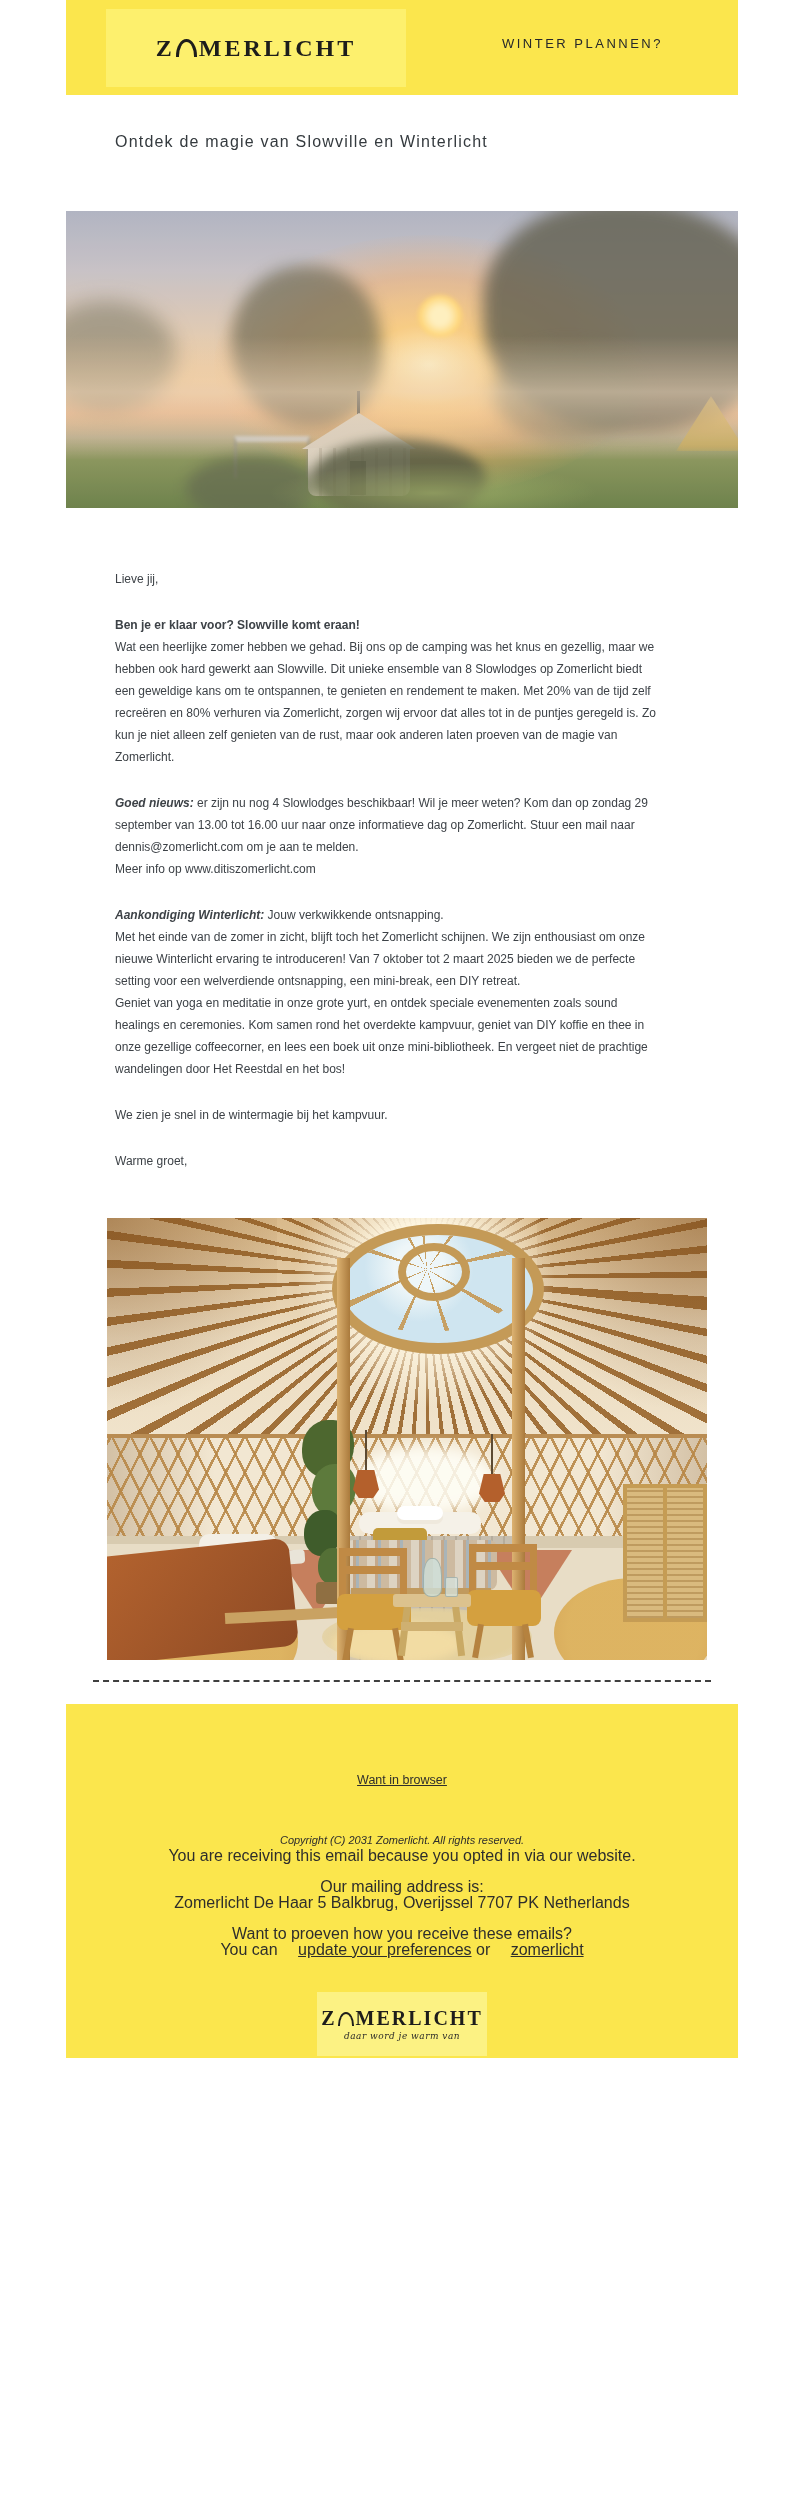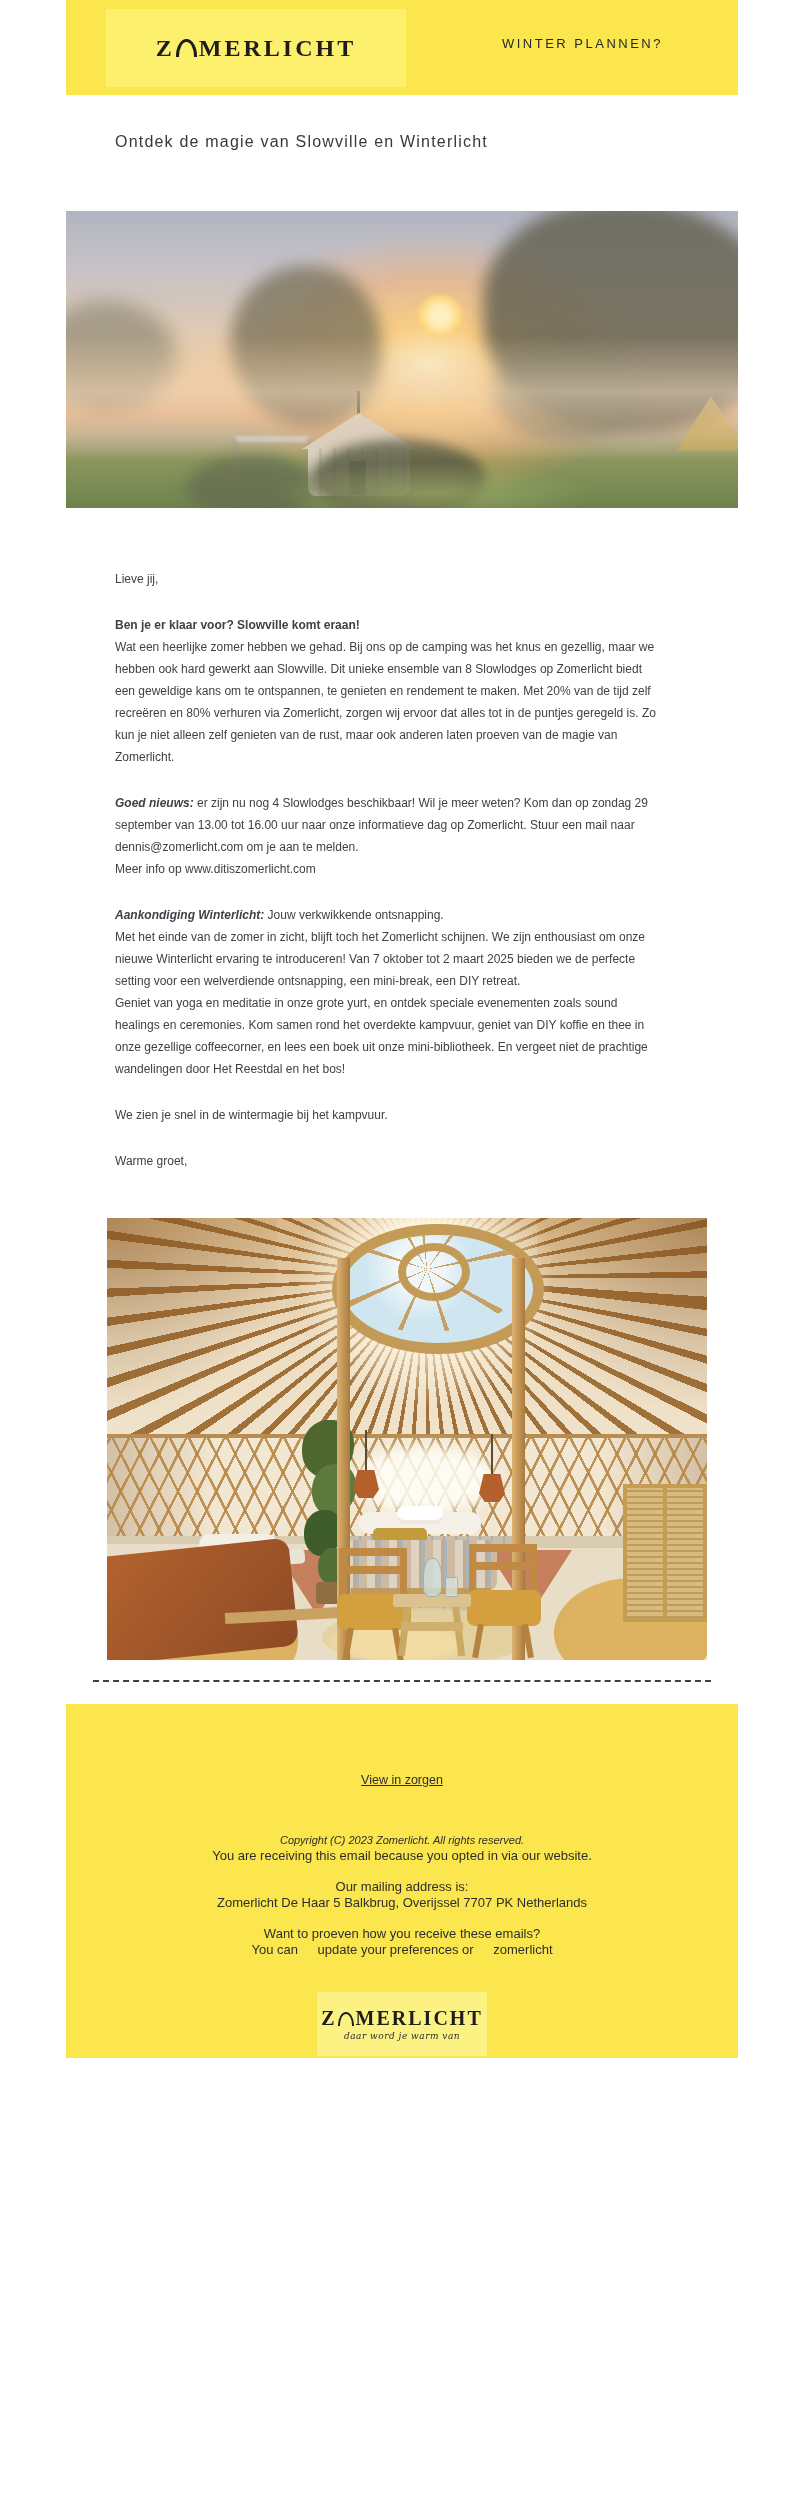--- a/index.html
+++ b/index.html
@@ -145,23 +145,23 @@
 
   
   .divider{margin:20px 0 0 91px;width:618px;border-top:2px dashed #3f3f3f;height:0;}
 
   
   .footer{margin:22px 64px 0;width:672px;height:354px;background:#fbe64d;box-sizing:border-box;
       padding-top:66px;text-align:center;color:#2e2e2c;}
   .footer a{color:#2e2e2c;}
   .view-browser{font-size:12.5px;text-decoration:underline;cursor:pointer;}
   .foot-copy{margin-top:44px;font-size:11px;line-height:16px;font-style:italic;}
-  .foot-small{font-size:13px;line-height:16px;}
+  .foot-small{font-size:16px;line-height:16px;}
   .foot-block{margin-top:15px;}
-  .foot-links a{cursor:pointer;padding-left:16px;}
+  .foot-links a{text-decoration:underline;cursor:pointer;padding-left:16px;}
   .footer-logo-panel{margin:34px auto 0;width:170px;height:64px;background:#fcf283;
       display:flex;flex-direction:column;align-items:center;justify-content:center;}
   .footer-logo{font-family:"Liberation Serif",serif;font-weight:700;font-size:20px;letter-spacing:2px;color:#1d1d1b;white-space:nowrap;}
   .footer-logo .arch{width:12px;height:12px;border-width:2.5px;}
   .tagline{font-family:"DejaVu Serif",serif;font-style:italic;font-size:9px;color:#2b2b28;margin-top:1px;letter-spacing:.5px;}
 </style>
 </head>
 <body>
 
 <div class="page">
@@ -277,23 +277,23 @@
       <div class="stool-shelf"></div>
       <div class="carafe"></div>
       <div class="glass"></div>
     </div>
   </div>
 
 
   <div class="divider"></div>
 
   <div class="footer">
-    <a class="view-browser">View in zorgen</a>
+    <a class="view-browser">Want in browser</a>
     <div class="foot-copy">
-      <div>Copyright (C) 2023 Zomerlicht. All rights reserved.</div>
+      <div>Copyright (C) 2031 Zomerlicht. All rights reserved.</div>
       <div class="foot-small" style="font-style:normal;">You are receiving this email because you opted in via our website.</div>
     </div>
     <div class="foot-block foot-small">
       <div>Our mailing address is:</div>
       <div>Zomerlicht De Haar 5 Balkbrug, Overijssel 7707 PK Netherlands</div>
     </div>
     <div class="foot-block foot-small foot-links">
       <div>Want to proeven how you receive these emails?</div>
       <div><span>You can </span><a>update your preferences</a><span> or </span><a>zomerlicht</a></div>
     </div>

